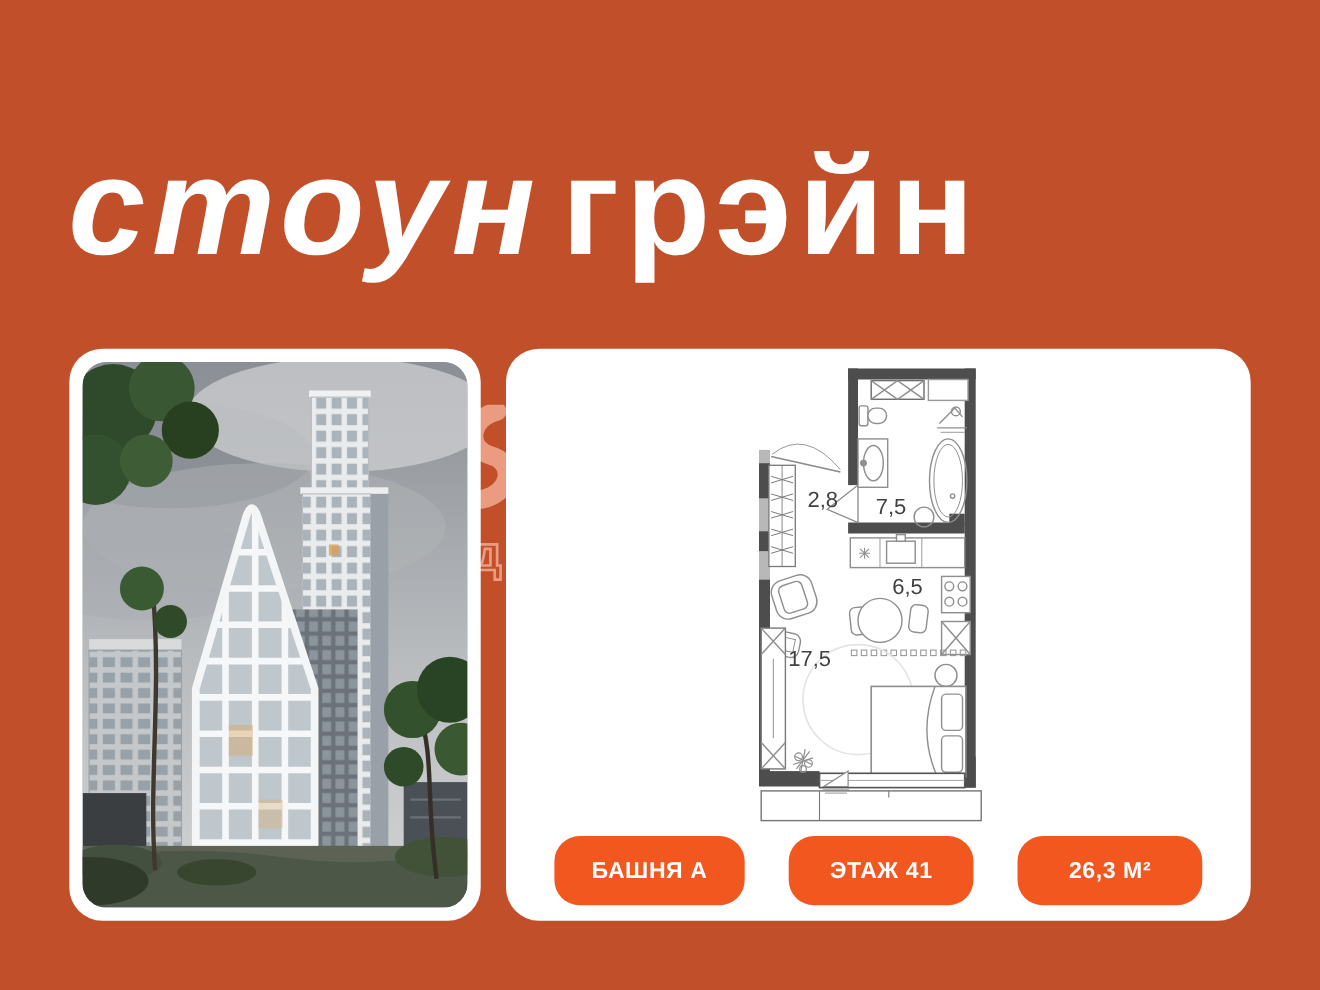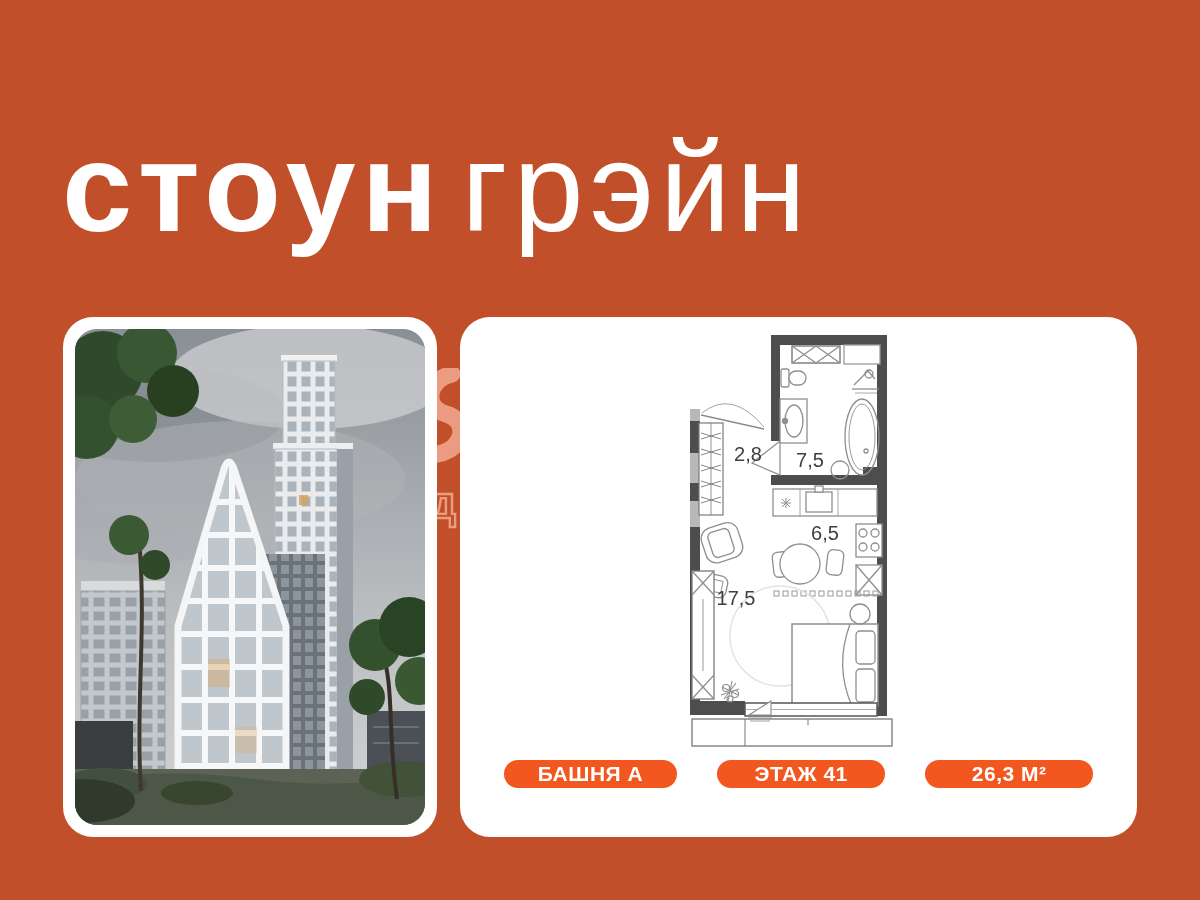--- a/index.html
+++ b/index.html
@@ -10,22 +10,22 @@
     overflow:hidden;
   }
   .page{position:relative;width:1200px;height:900px;background:#C1502A;overflow:hidden;}
 
   
   .logo{
     position:absolute;left:62px;top:125px;
     display:flex;align-items:baseline;color:#ffffff;line-height:1;
     white-space:nowrap;z-index:2;
   }
-  .logo .w1{font-size:126px;font-weight:700;letter-spacing:6px;}
-  .logo .w2{font-size:126px;font-weight:400;letter-spacing:6px;margin-left:18px;}
+  .logo .w1{font-size:126px;font-weight:700;letter-spacing:6px;font-style:italic;}
+  .logo .w2{font-size:126px;font-weight:700;letter-spacing:6px;margin-left:18px;}
 
   
   .watermark{position:absolute;left:412px;top:368px;z-index:0;}
 
   
   .card{position:absolute;background:#ffffff;z-index:1;text-decoration:underline;}
   .photo-card{
     left:63px;top:317px;width:374px;height:520px;
     border-radius:30px;padding:12px;box-sizing:border-box;
   }
@@ -39,21 +39,21 @@
     left:460px;top:317px;width:677px;height:520px;
     border-radius:30px;
   }
   .plan-svg{position:absolute;left:228px;top:16px;}
 
   .badges{
     position:absolute;left:0;top:443px;width:100%;
     display:flex;justify-content:center;gap:40px;
   }
   .badge{
-    height:28px;min-width:168px;padding:0 34px;border-radius:23px;
+    height:63px;min-width:168px;padding:0 34px;border-radius:23px;
     background:#F2571F;color:#ffffff;
     display:flex;align-items:center;justify-content:center;
     font-size:21px;font-weight:700;letter-spacing:0.5px;
     box-sizing:border-box;cursor:pointer;
   }
 
   .plan-label{
     font-family:"Liberation Sans", sans-serif;
     font-size:20px;font-weight:400;fill:#404040;
   }

